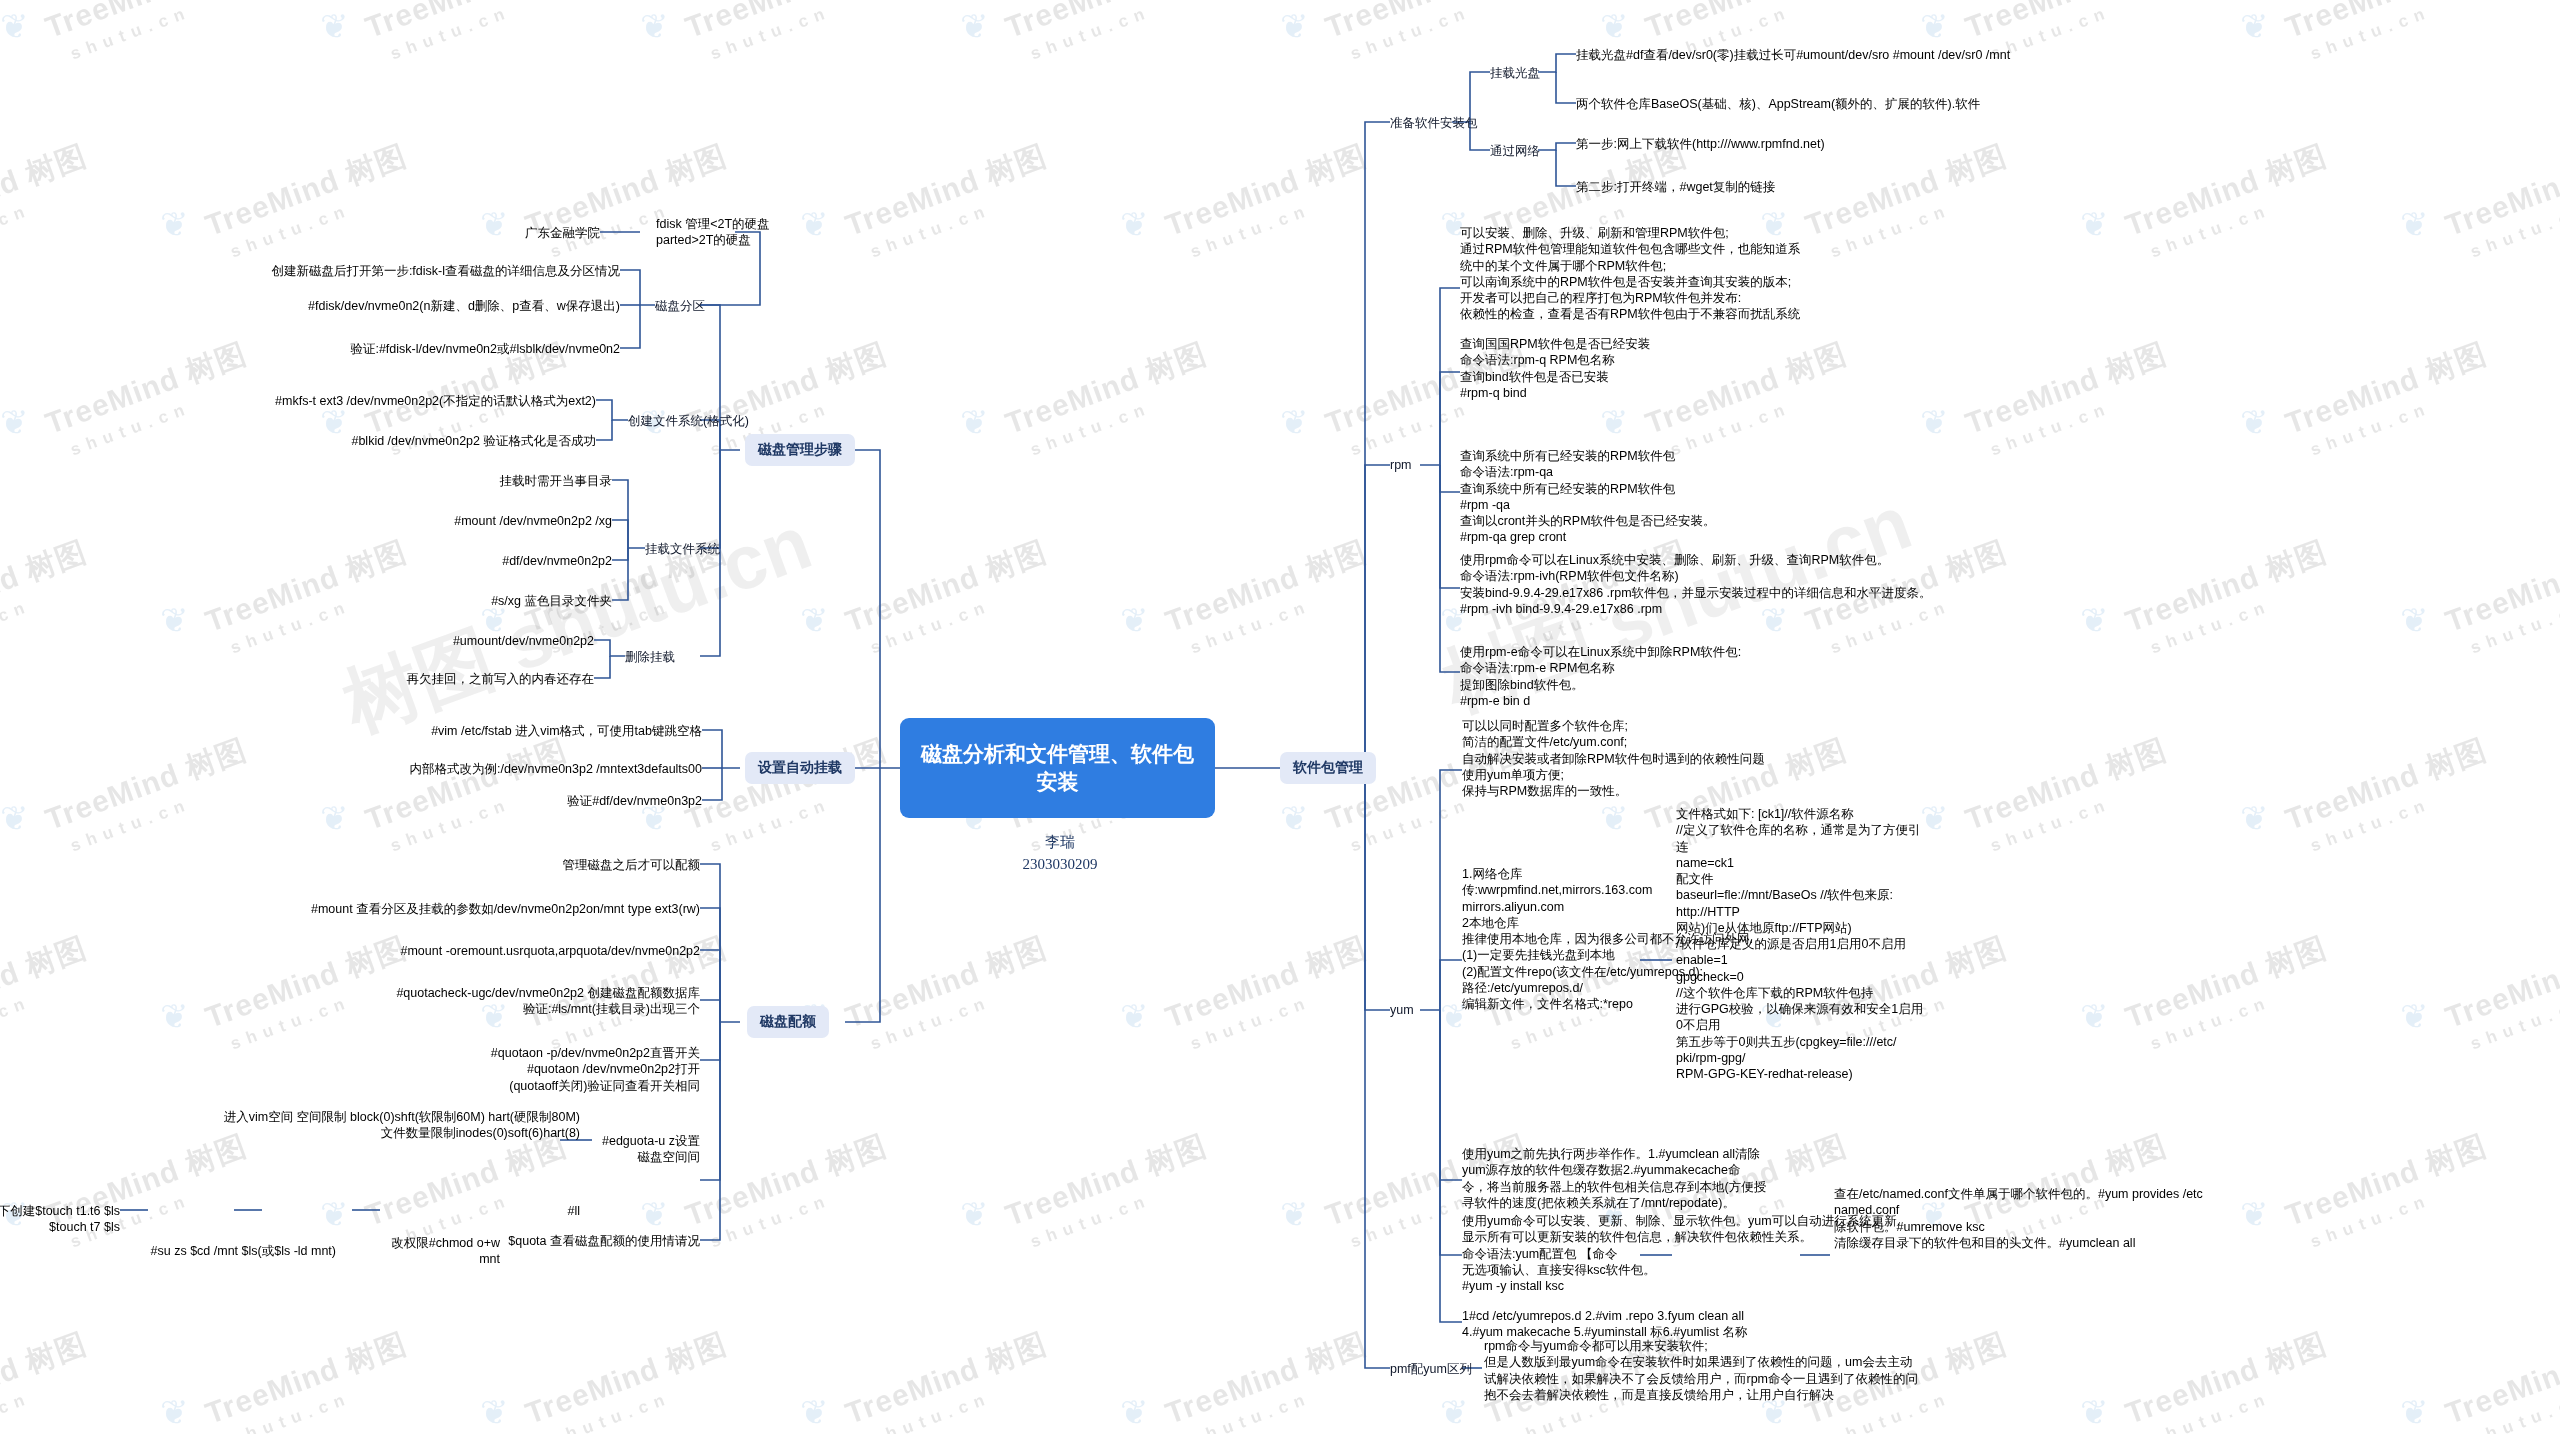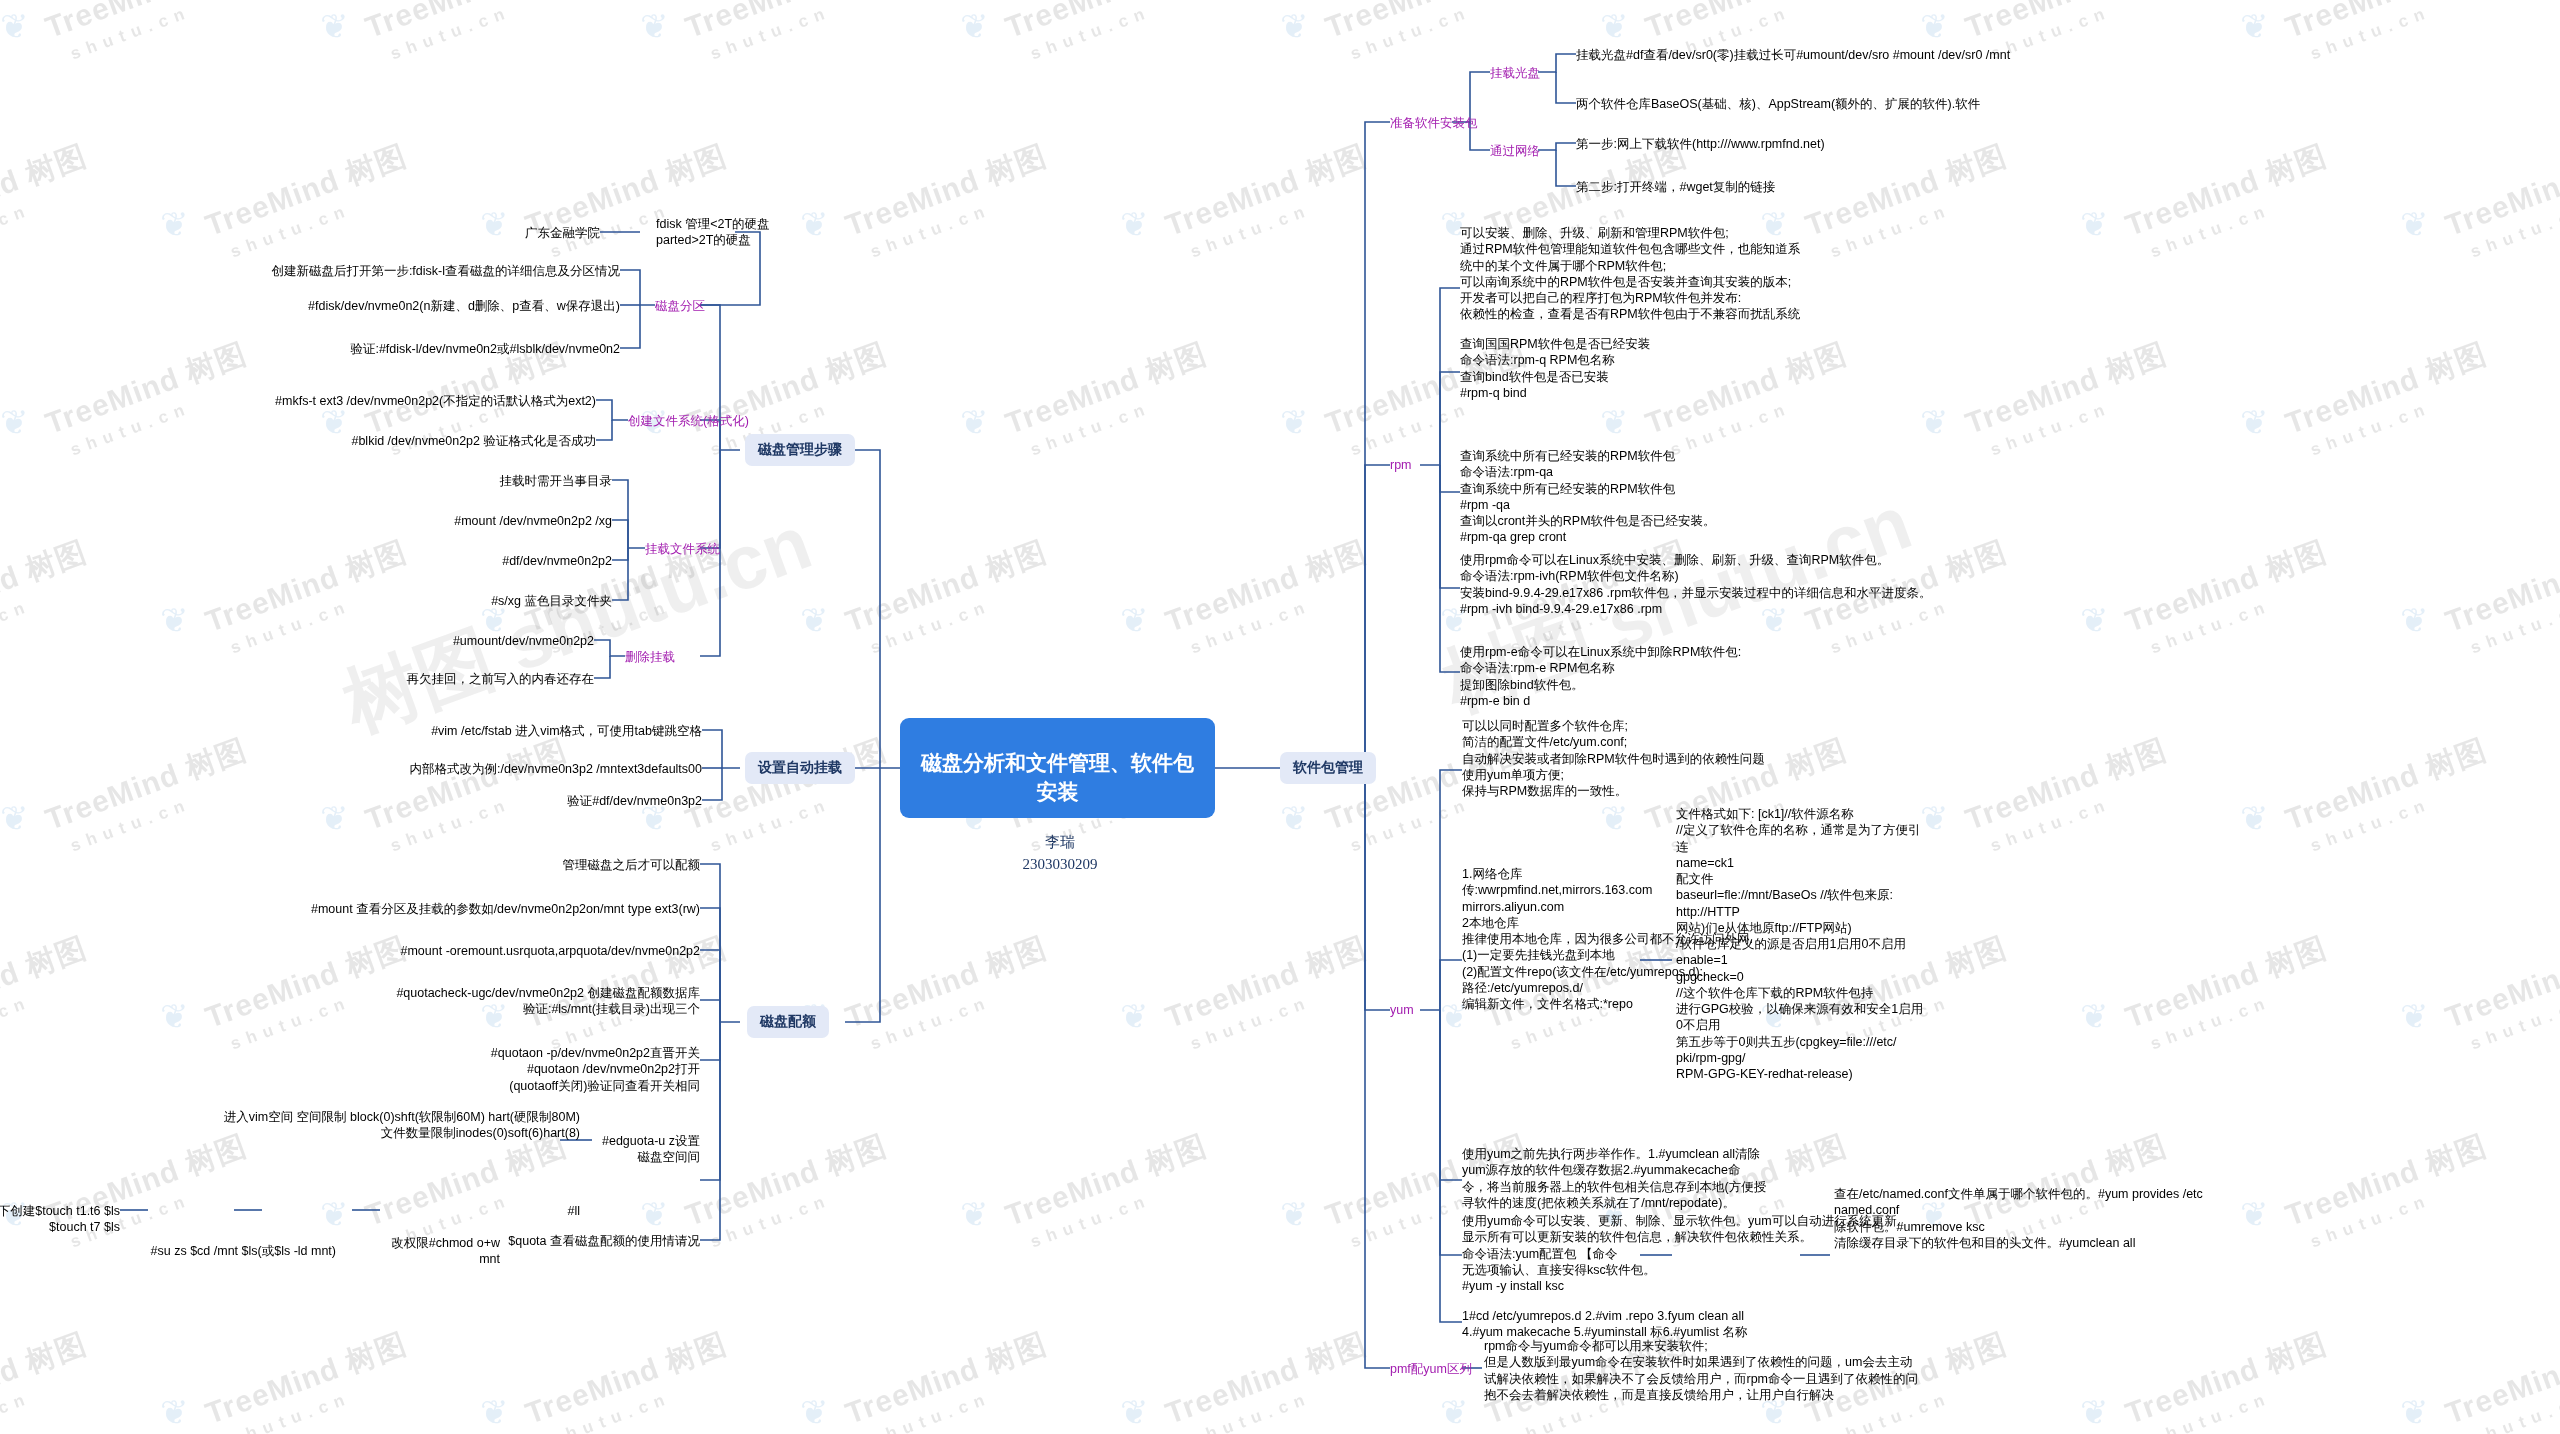--- a/index.html
+++ b/index.html
@@ -92,21 +92,21 @@
     border-radius: 7px;
     font-size: 14px;
     font-weight: 600;
     text-align: center;
     padding: 7px 13px;
     white-space: nowrap;
   }
   .sub {
     position: absolute;
     z-index: 3;
-    color: #a21caf;
+    color: #0f172a;
     font-size: 12.5px;
     white-space: nowrap;
   }
   .author {
     position: absolute;
     z-index: 4;
     color: #1f3864;
     font-size: 15px;
     line-height: 1.45;
     text-align: center;
@@ -535,21 +535,21 @@
       <path d="M1440,1010 L1440,1322 L1462,1322"></path>
 
       <path d="M1640,960 L1672,960"></path>
       <path d="M1640,1255 L1672,1255"></path>
       <path d="M1800,1255 L1830,1255"></path>
 
       <path d="M1462,1368 L1482,1368"></path>
     </g>
   </svg>
 
-  <div class="root" style="left:900px; top:718px; width:315px; height:100px;align-items:flex-end;">
+  <div class="root" style="left:900px; top:718px; width:315px; height:100px;">
     <span>磁盘分析和文件管理、软件包安装</span>
   </div>
   <div class="author" style="left:960px; top:832px; width:200px;font-family:Liberation Serif, serif;">李瑞
 2303030209</div>
 
   <div class="branch" style="left:745px; top:434px;">
     <span>磁盘管理步骤</span>
   </div>
   <div class="branch" style="left:745px; top:752px;">
     <span>设置自动挂载</span>

